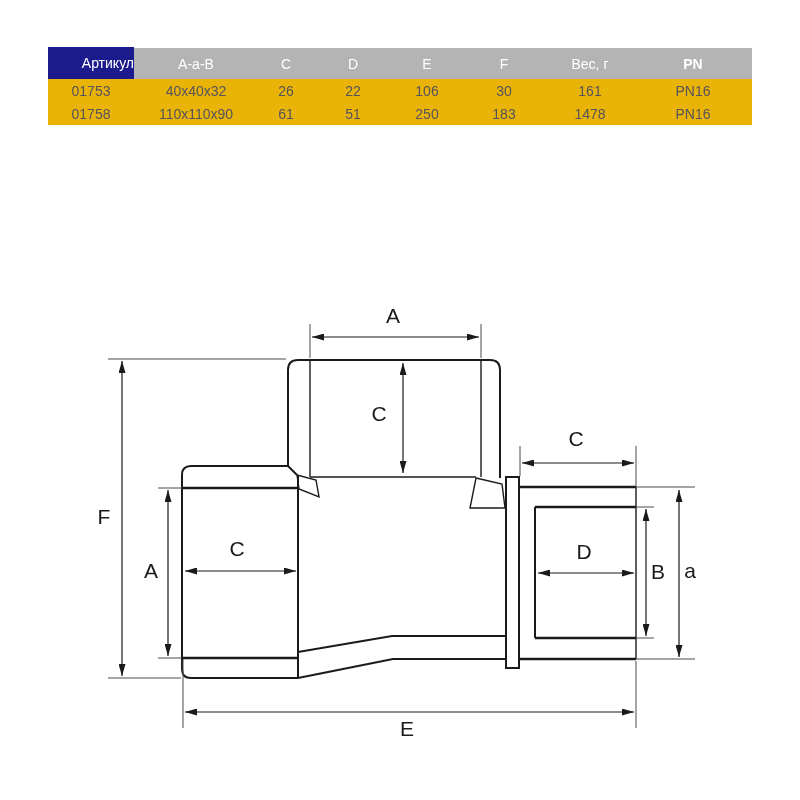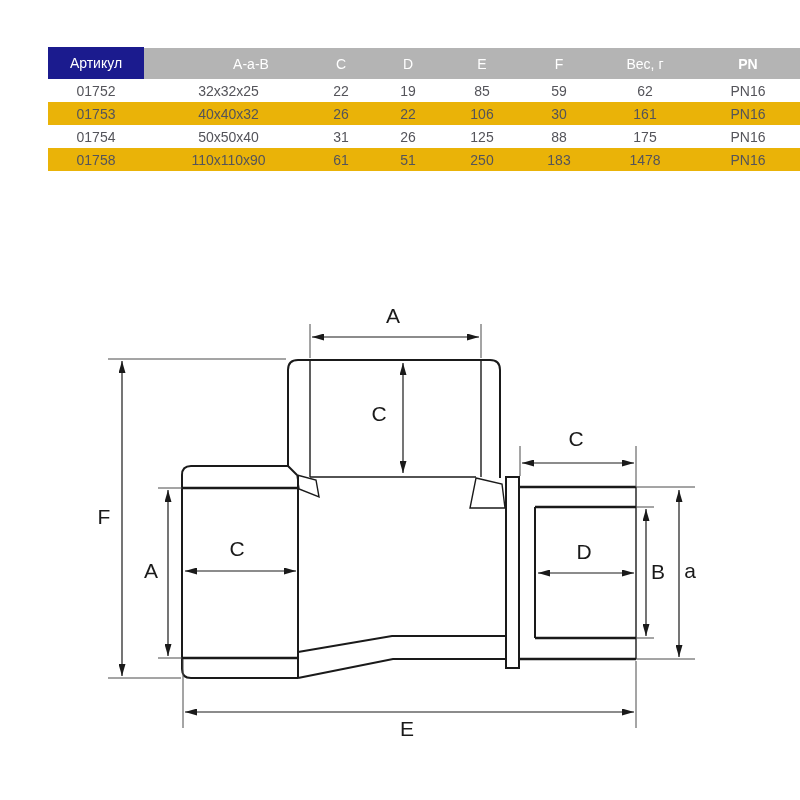--- a/index.html
+++ b/index.html
@@ -28,59 +28,39 @@
   .lbl{fill:#1a1a1a;font-family:"Liberation Sans", sans-serif;font-size:21px;}
 </style>
 </head>
 <body>
 
 <div class="page">
 
   <table class="spec-table">
     <thead>
       <tr id="thead-row">
-          <th class="accent" style="width: 96px;">Артикул</th>
-          <th class="gray" style="width: 124px; padding-left: 45px;">A-a-B</th>
+          <th class="accent" style="width: 86px; text-align: right;">Артикул</th>
+          <th class="gray" style="width: 124px;">A-a-B</th>
           <th class="gray" style="width: 56px;">C</th>
           <th class="gray" style="width: 78px;">D</th>
           <th class="gray" style="width: 70px;">E</th>
           <th class="gray" style="width: 84px;">F</th>
           <th class="gray" style="width: 88px;">Вес, г</th>
           <th class="gray" style="width: 118px; font-weight: bold;">PN</th>
         </tr>
     </thead>
     <tbody id="tbody">
-        <tr>
-          <td>01752</td>
-          <td>32x32x25</td>
-          <td>22</td>
-          <td>19</td>
-          <td>85</td>
-          <td>59</td>
-          <td>62</td>
-          <td>PN16</td>
-        </tr>
         <tr class="alt">
           <td>01753</td>
           <td>40x40x32</td>
           <td>26</td>
           <td>22</td>
           <td>106</td>
           <td>30</td>
           <td>161</td>
-          <td>PN16</td>
-        </tr>
-        <tr>
-          <td>01754</td>
-          <td>50x50x40</td>
-          <td>31</td>
-          <td>26</td>
-          <td>125</td>
-          <td>88</td>
-          <td>175</td>
           <td>PN16</td>
         </tr>
         <tr class="alt">
           <td>01758</td>
           <td>110x110x90</td>
           <td>61</td>
           <td>51</td>
           <td>250</td>
           <td>183</td>
           <td>1478</td>

